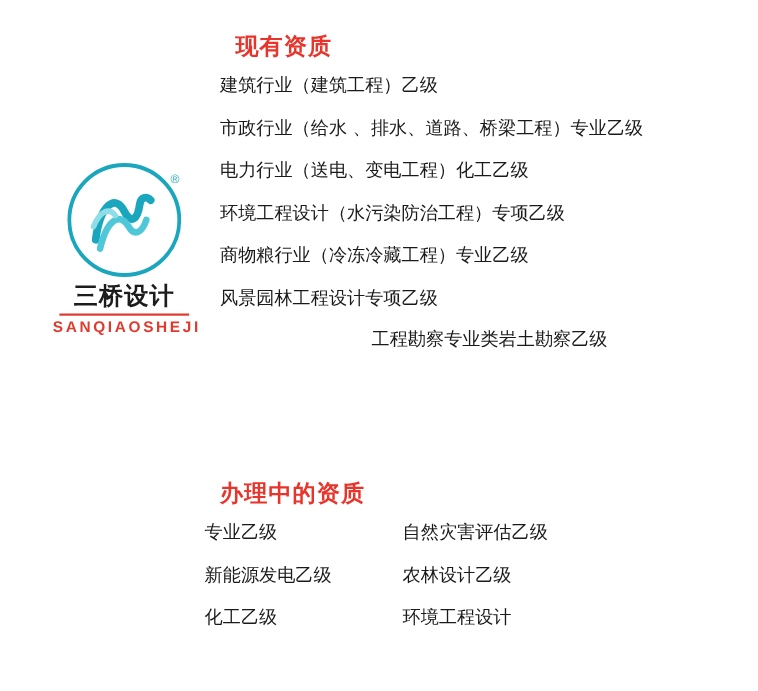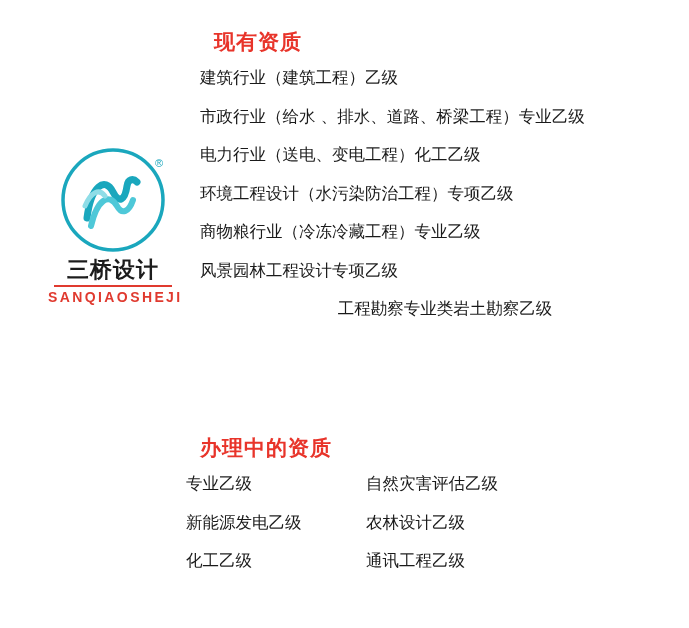--- a/index.html
+++ b/index.html
@@ -162,18 +162,18 @@
   </div>
 
   <div class="section-two">
     <h2 class="section-title">办理中的资质</h2>
     <div class="grid-list">
       <div class="cell">专业乙级</div>
       <div class="cell">自然灾害评估乙级</div>
       <div class="cell">新能源发电乙级</div>
       <div class="cell">农林设计乙级</div>
       <div class="cell">化工乙级</div>
-      <div class="cell">通讯工程乙级</div>
+      <div class="cell">环境工程设计</div>
       <div class="cell empty"></div>
     </div>
   </div>
 
 </div>
 
 </body></html>

